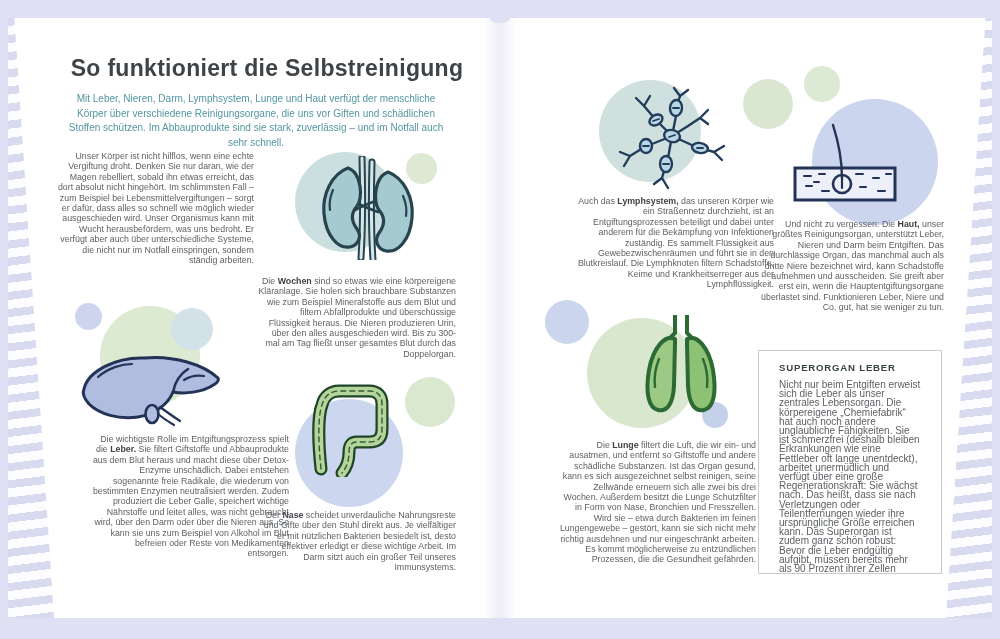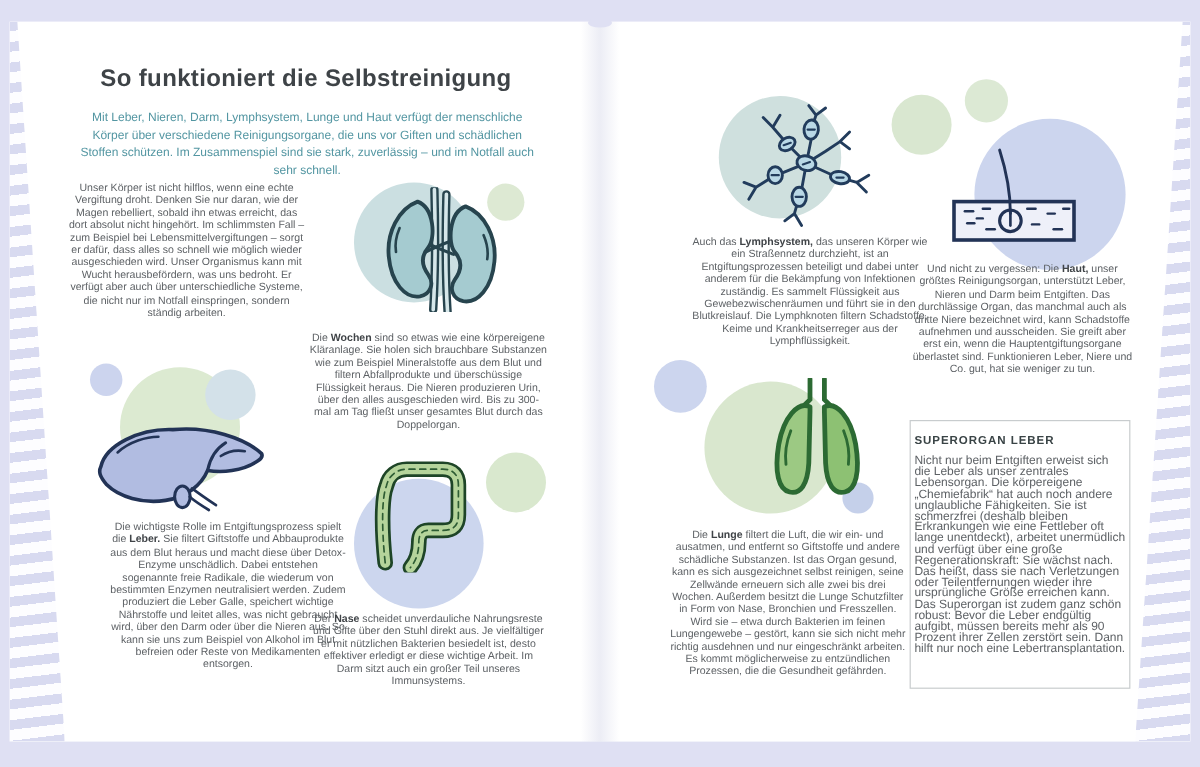--- a/index.html
+++ b/index.html
@@ -22,34 +22,34 @@
     position:absolute; left:484px; top:18px; bottom:21px; width:32px; z-index:1;
     background:linear-gradient(to right, rgba(190,193,220,0) 0%, rgba(190,193,220,0.28) 48%, rgba(190,193,220,0.28) 52%, rgba(190,193,220,0) 100%);
   }
   .gutter-notch{
     position:absolute; left:490px; top:15px; width:20px; height:8px; z-index:2;
     background:#dfe0f3; border-radius:50%;
   }
   .circle{ position:absolute; border-radius:50%; z-index:2; }
   .art{ position:absolute; z-index:3; }
   .txt{ position:absolute; z-index:4; margin:0; color:#5d6165;
-        font-size:8.8px; line-height:10.4px; text-align:center; }
+        font-size:8.8px; line-height:10.4px; text-align:right; }
   .txt strong{ color:#3f4347; font-weight:700; }
   .title{
-    position:absolute; z-index:4; margin:0; left:55px; top:55px; width:400px;
-    text-align:center; font-size:20px; font-weight:700; color:#3e4347; letter-spacing:0.3px;
+    position:absolute; z-index:4; margin:0; left:67px; top:55px; width:400px;
+    text-align:center; font-size:23px; font-weight:700; color:#3e4347; letter-spacing:0.3px;
   }
   .intro{
     position:absolute; z-index:4; margin:0; left:62px; top:92px; width:388px;
     text-align:center; font-size:10px; line-height:14.5px; color:#5396a2;
   }
   .infobox{
     position:absolute; z-index:4; left:758px; top:350px; width:184px; height:224px;
     background:#ffffff; border:1px solid #c8ccce; box-sizing:border-box;
-    padding:11px 3px; overflow:hidden;
+    padding:11px 20px; overflow:hidden;
   }
   .infobox h2{
     margin:0 0 7px 0; font-size:9.6px; font-weight:700; letter-spacing:0.8px; color:#3a4446;
   }
   .infobox p{ margin:0; font-size:10px; line-height:9.2px; color:#5d6165; }
   
   .p-body  { left:57px;  top:151px; width:197px; }
   .p-nieren{ left:258px; top:276px; width:198px; }
   .p-leber { left:55px;  top:434px; width:198px;margin-left:36px; }
   .p-darm  { left:258px; top:510px; width:198px; }
@@ -162,21 +162,21 @@
         <path d="M86,70 h7"></path>
       <path d="M94,53 h5"></path>
         <path d="M22,61 h5"></path>
     </g>
     <circle cx="50" cy="63" r="9" fill="#eef0f9" stroke="#223356" stroke-width="2.6"></circle>
     <path d="M50,67 L50,55" stroke="#223356" stroke-width="2.2" stroke-linecap="round"></path>
     <path d="M50,57 C50,44 48,26 41,4" stroke="#223356" stroke-width="2.4" fill="none" stroke-linecap="round"></path>
   </svg>
 
   <h1 class="title">So funktioniert die Selbstreinigung</h1>
-  <p class="intro">Mit Leber, Nieren, Darm, Lymphsystem, Lunge und Haut verfügt der menschliche Körper über verschiedene Reinigungsorgane, die uns vor Giften und schädlichen Stoffen schützen. Im Zusammenspiel sind sie stark, zuverlässig – und im Notfall auch sehr schnell.</p>
+  <p class="intro">Mit Leber, Nieren, Darm, Lymphsystem, Lunge und Haut verfügt der menschliche Körper über verschiedene Reinigungsorgane, die uns vor Giften und schädlichen Stoffen schützen. Im Abbauprodukte sind sie stark, zuverlässig – und im Notfall auch sehr schnell.</p>
 
   <p class="txt p-body">
     <span>Unser Körper ist nicht hilflos, wenn eine echte Vergiftung droht. Denken Sie nur daran, wie der Magen rebelliert, sobald ihn etwas erreicht, das dort absolut nicht hingehört. Im schlimmsten Fall – zum Beispiel bei Lebensmittelvergiftungen – sorgt er dafür, dass alles so schnell wie möglich wieder ausgeschieden wird. Unser Organismus kann mit Wucht herausbefördern, was uns bedroht. Er verfügt aber auch über unterschiedliche Systeme, die nicht nur im Notfall einspringen, sondern ständig arbeiten.</span>
   </p>
 
   <p class="txt p-nieren">
     <span>Die </span><strong>Wochen</strong><span> sind so etwas wie eine körpereigene Kläranlage. Sie holen sich brauchbare Substanzen wie zum Beispiel Mineralstoffe aus dem Blut und filtern Abfallprodukte und überschüssige Flüssigkeit heraus. Die Nieren produzieren Urin, über den alles ausgeschieden wird. Bis zu 300-mal am Tag fließt unser gesamtes Blut durch das Doppelorgan.</span>
   </p>
 
   <p class="txt p-leber">

